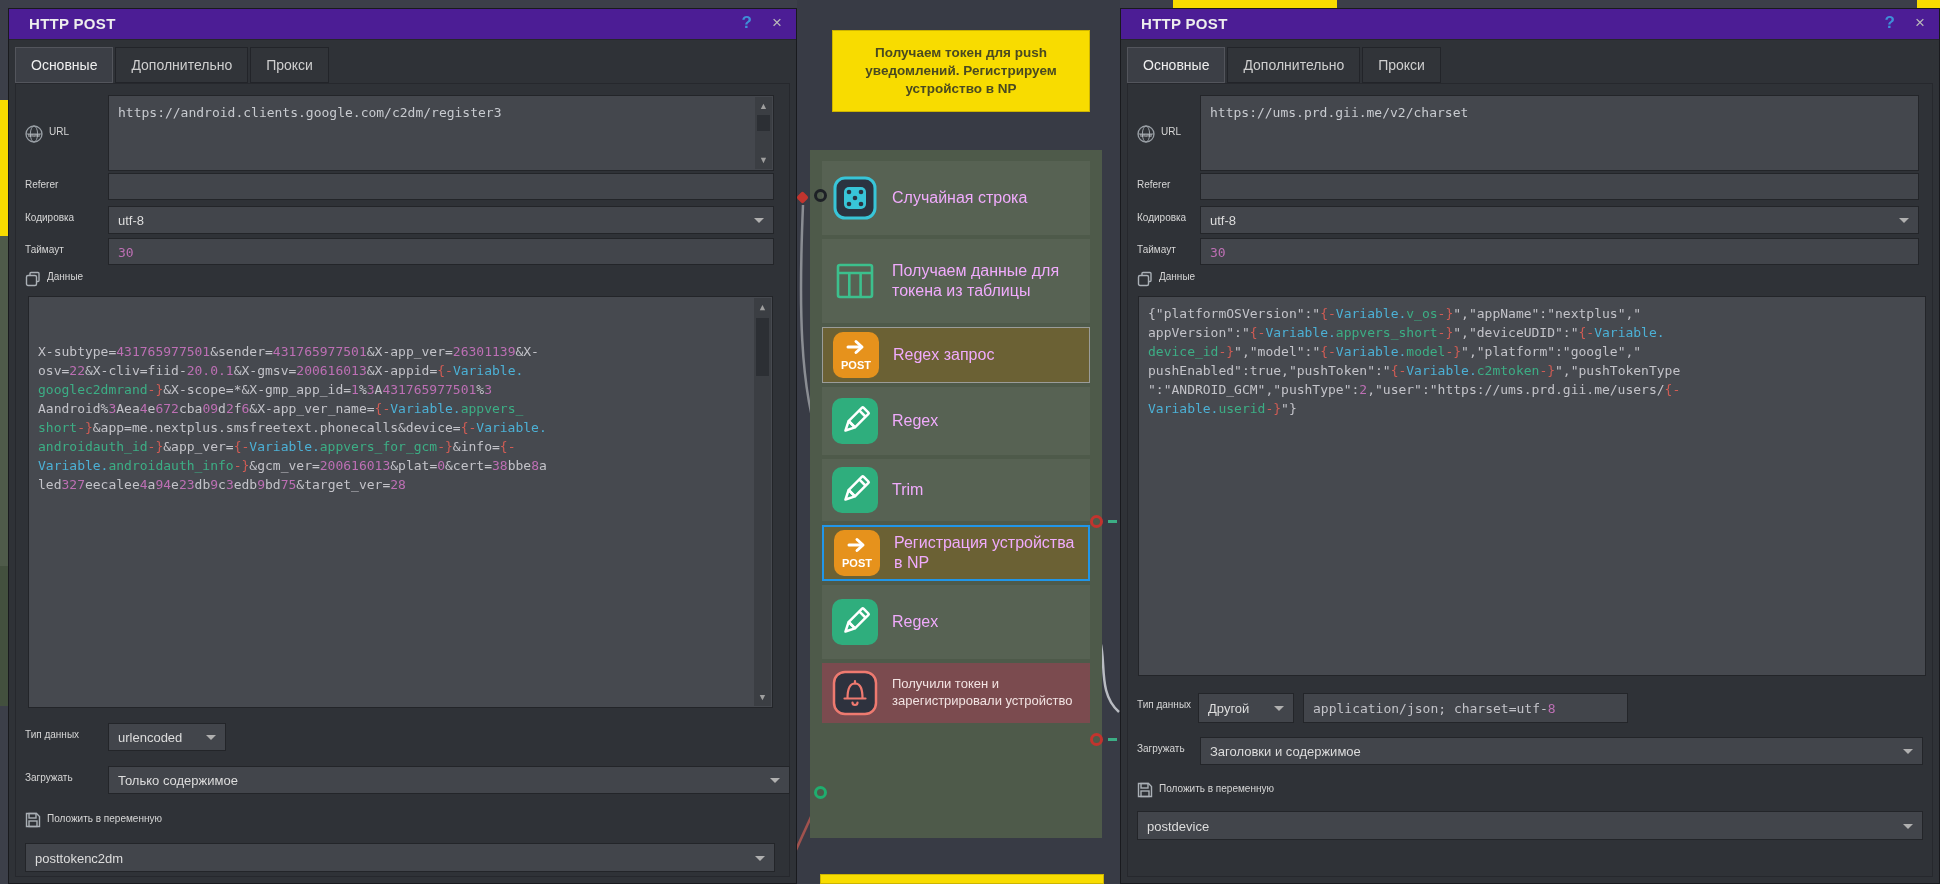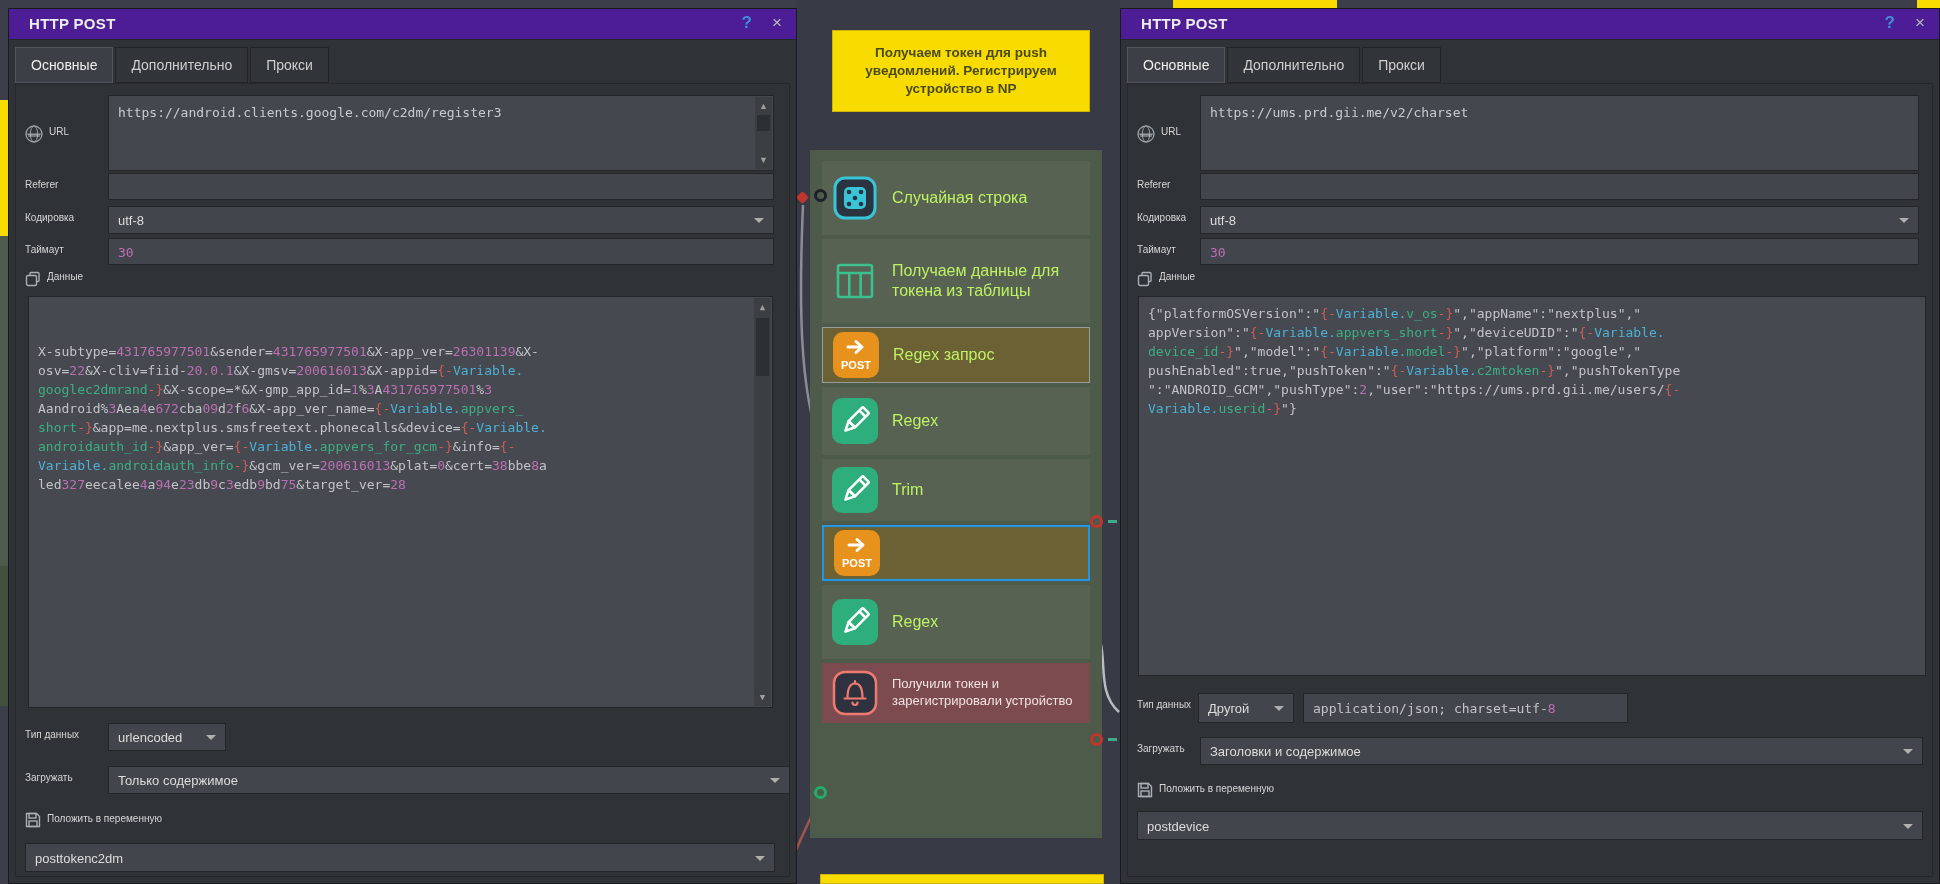--- a/index.html
+++ b/index.html
@@ -44,21 +44,21 @@
   .flow-row{display:flex;align-items:center;gap:14px;padding:0 10px;background:rgba(255,255,255,0.05);box-sizing:border-box;}
   .flow-row:nth-child(1){min-height:74px;} .flow-row:nth-child(2){min-height:84px;}
   .flow-row:nth-child(3){min-height:56px;} .flow-row:nth-child(4){min-height:68px;}
   .flow-row:nth-child(5){min-height:62px;} .flow-row:nth-child(6){min-height:56px;}
   .flow-row:nth-child(7){min-height:74px;} .flow-row:nth-child(8){min-height:60px;}
   .flow-row:nth-child(9){min-height:76px;}
   .flow-row.active{background:#6b6134;border:1px solid #9a9c99;}
   .flow-row.selected{background:#6b6134;border:2px solid #2196e8;}
   .flow-row.alert{background:#7b4b4f;}
   .flow-icon{flex:0 0 46px;width:46px;height:46px;}
-  .flow-label{font-size:16px;color:#bef264;line-height:1.25;max-width:195px;}
+  .flow-label{font-size:16px;color:#f0abfc;line-height:1.25;max-width:195px;}
   .flow-row.alert .flow-label{font-size:13px;color:#f2e3e2;line-height:1.3;}
   #flow-bottom-note{position:absolute;left:23px;top:874px;width:284px;height:10px;background:#f8dc00;border:1px solid #cdb400;box-sizing:border-box;}
   .conn-dot{position:absolute;width:13px;height:13px;border-radius:50%;box-sizing:border-box;background:transparent;}
   .conn-red{border:3px solid #c2342e;}
   .conn-green{border:3px solid #1fae6e;}
   .conn-dark{border:3px solid #1d2026;}
   .conn-dash{position:absolute;width:9px;height:3px;background:#3cae85;}
   .conn-mark{position:absolute;width:9px;height:9px;background:#c2342e;border-radius:2px;transform:rotate(45deg);}
   
   .sliver{position:absolute;}
@@ -140,20 +140,21 @@
         </div>
         <div class="flow-row selected">
           <span class="flow-icon"><svg width="46" height="46" viewBox="0 0 46 46">
               <rect width="46" height="46" rx="10" fill="#e6921c"></rect>
               <g fill="none" stroke="#fff" stroke-width="3" stroke-linecap="round" stroke-linejoin="round">
                 <path d="M15 15 h13"></path>
                 <path d="M23 9.5 L29 15 L23 20.5"></path>
               </g>
               <text x="23" y="37" text-anchor="middle" font-size="11" font-family="Liberation Sans,sans-serif" font-weight="bold" fill="#fff">POST</text>
             </svg></span>
+          <span class="flow-label">Регистрация устройства в NP</span>
         </div>
         <div class="flow-row normal">
           <span class="flow-icon"><svg width="46" height="46" viewBox="0 0 46 46">
               <rect width="46" height="46" rx="10" fill="#2fae7d"></rect>
               <g transform="rotate(45 23 23)" fill="none" stroke="#fff" stroke-width="2.5" stroke-linejoin="round">
                 <rect x="18.5" y="7.5" width="9" height="20" rx="1"></rect>
                 <path d="M18.5 27.5 h9 l-4.5 9 z"></path>
                 <line x1="18.5" y1="12.5" x2="27.5" y2="12.5"></line>
               </g>
             </svg></span>

